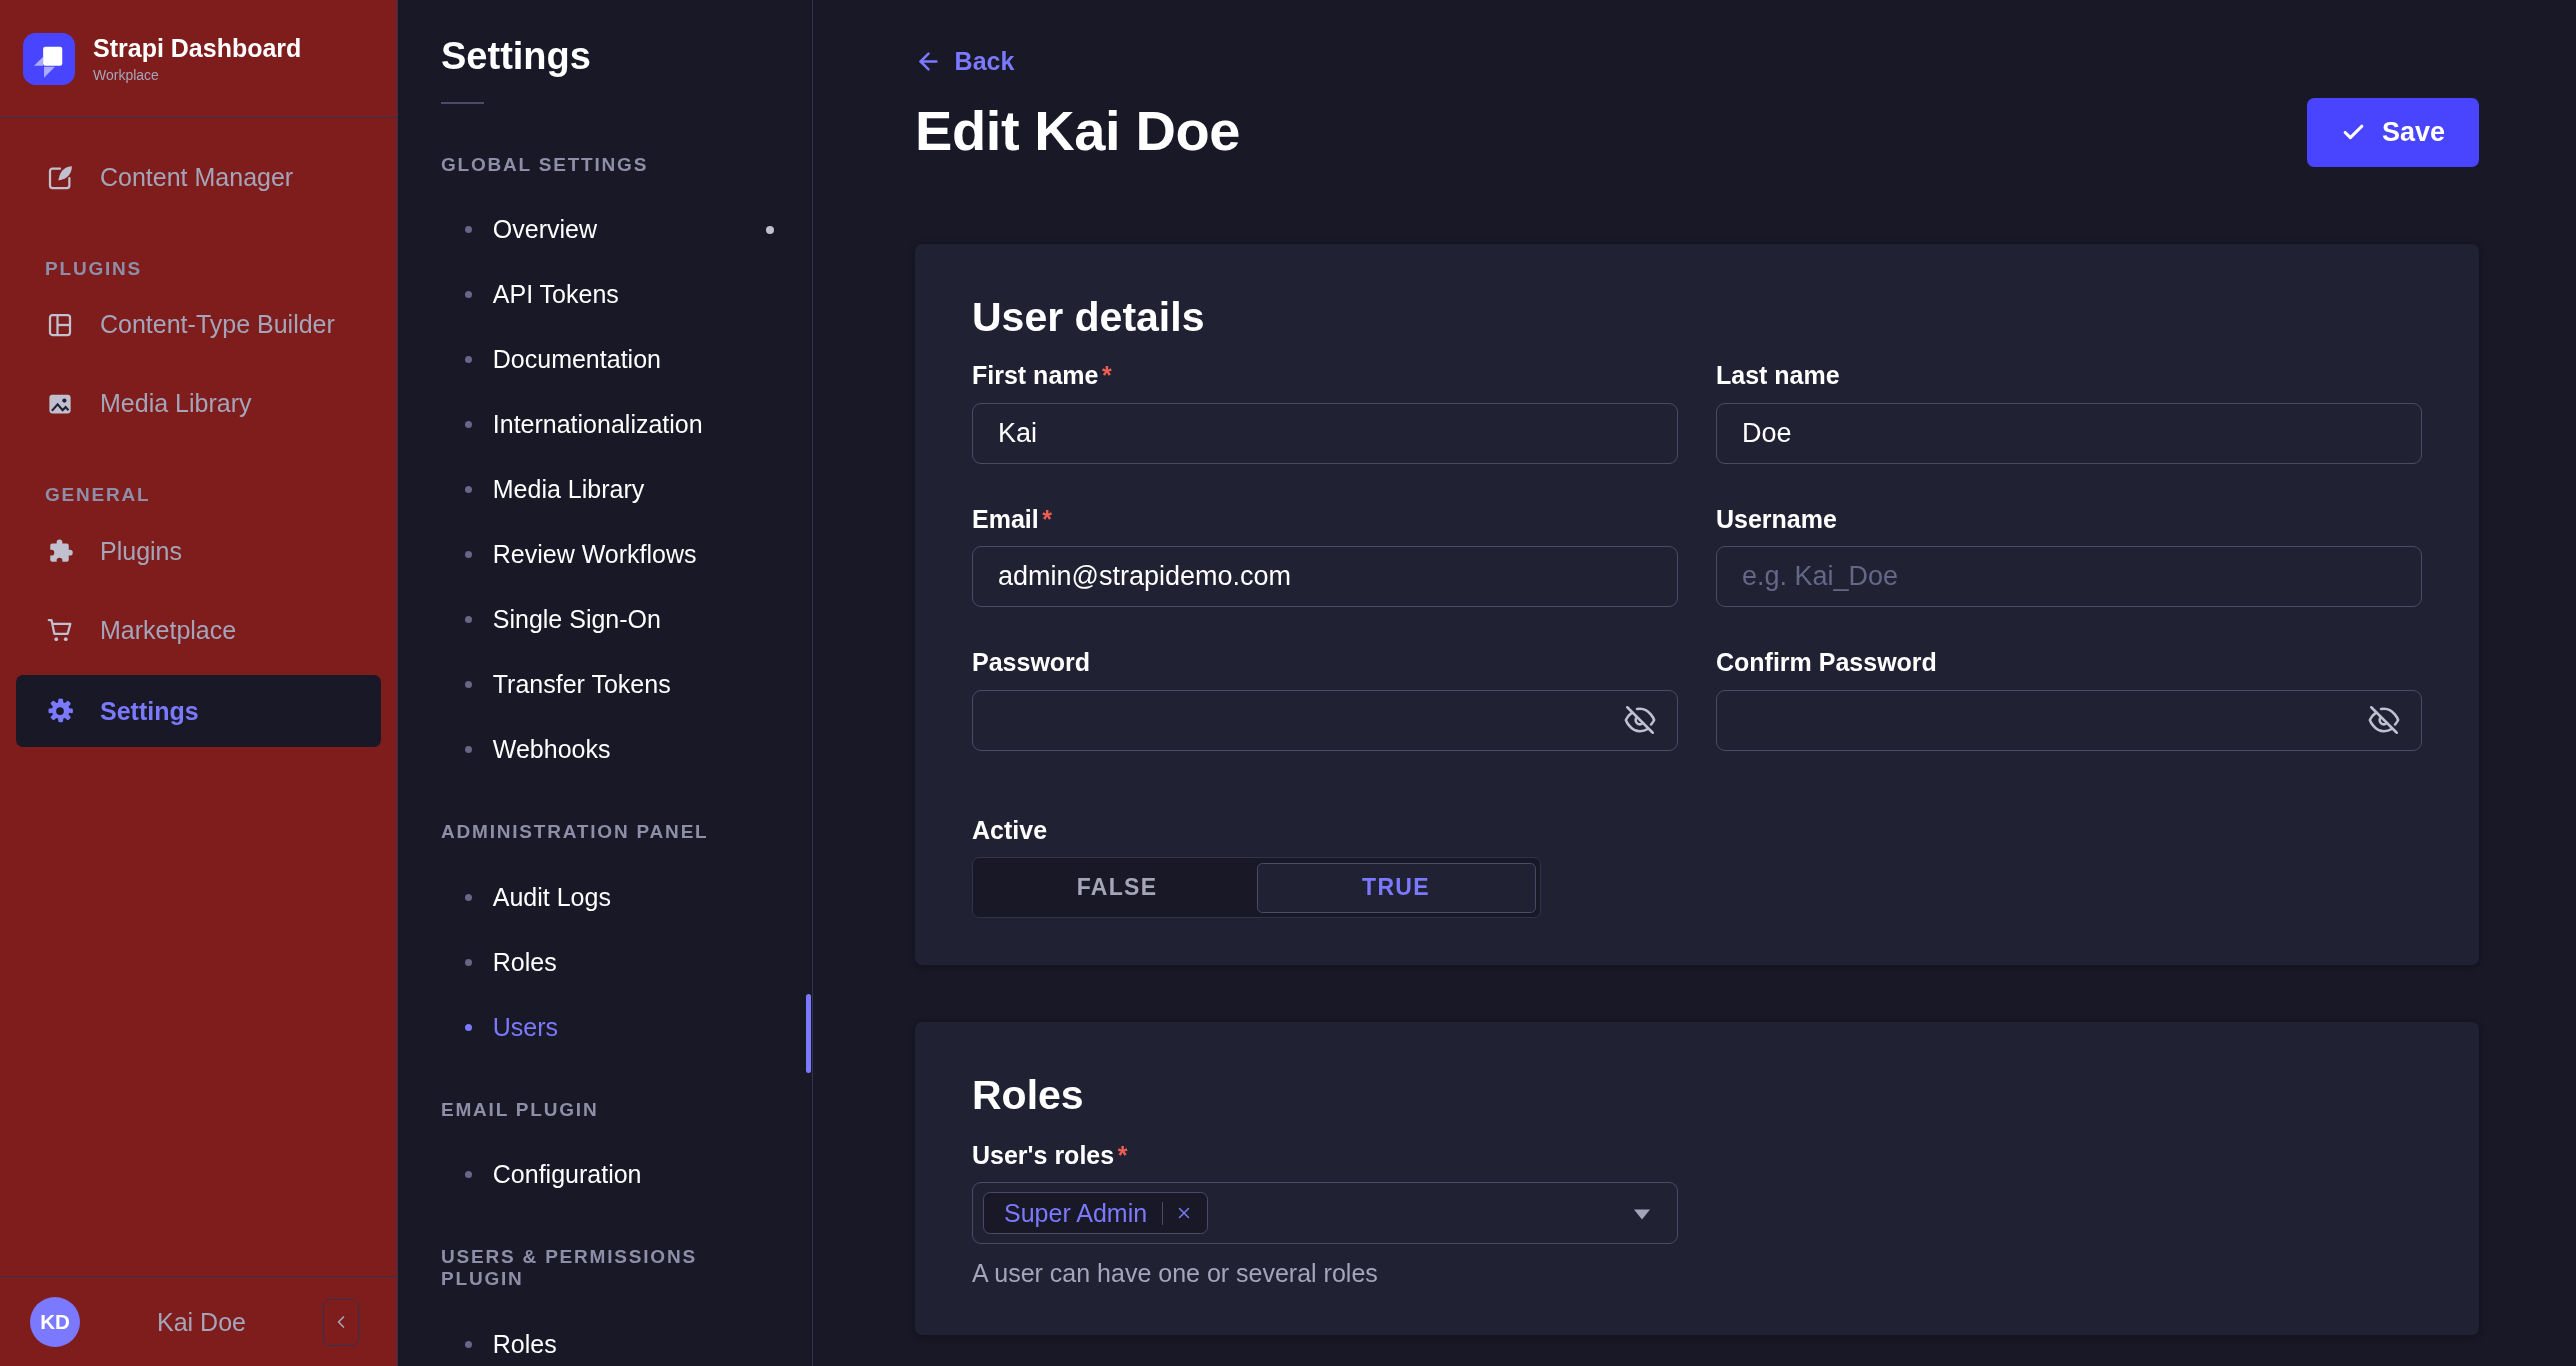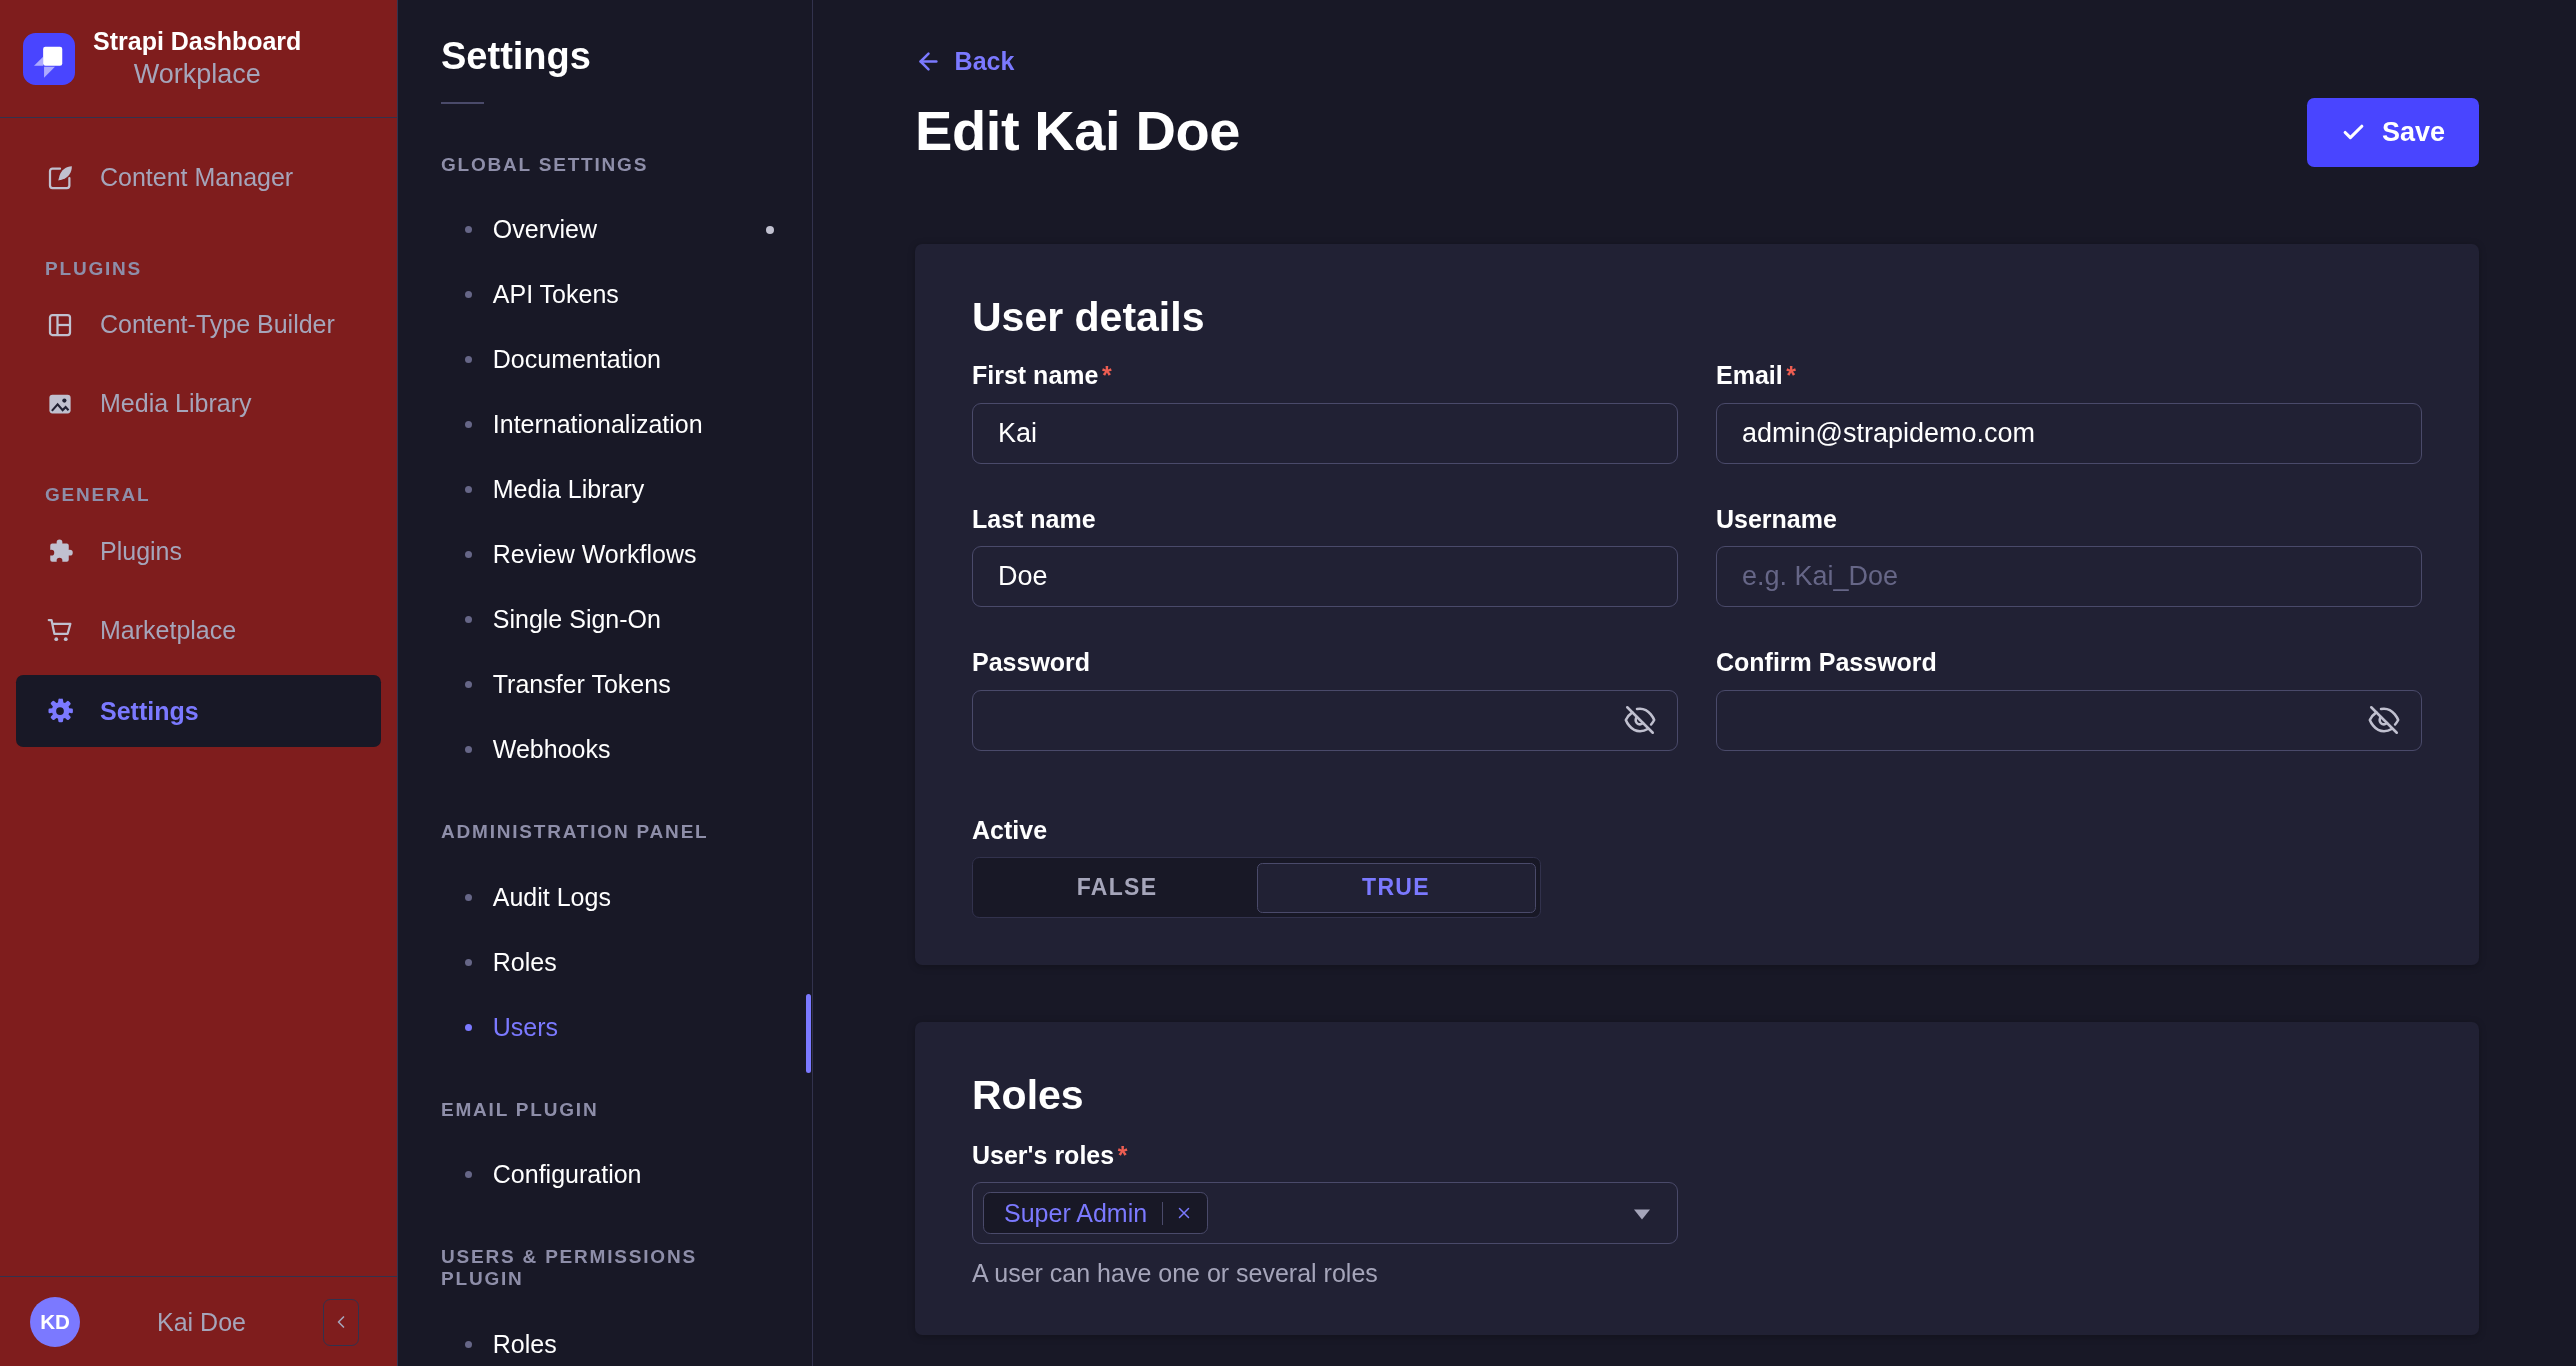--- a/index.html
+++ b/index.html
@@ -21,21 +21,21 @@
   .brand {
     height:118px; flex:0 0 118px; display:flex; align-items:center; gap:18px;
     padding:0 21.5px 0 23px; border-bottom:0.9px solid #32324d;
   }
   .brand-logo {
     width:52px; height:52px; border-radius:12.6px; background:#4945ff;
     display:flex; align-items:center; justify-content:center; flex:0 0 52px;
   }
   .brand-text { display:flex; flex-direction:column; gap:3.6px; }
   .brand-title { font-size:25px; font-weight:700; color:#fff; }
-  .brand-sub { font-size:27px; color:#a5a5ba;text-align:center; }
+  .brand-sub { font-size:14px; color:#a5a5ba; }
 
   .nav1 { padding-top:20px; display:flex; flex-direction:column; }
   .nav1-section {
     padding-left:45px; margin:41px 0 5.4px;
     font-size:19px; font-weight:700; letter-spacing:1.8px; color:#8e8ea9;
   }
   .nav1-item {
     height:79px; display:flex; align-items:center; gap:25px;
     padding-left:45px; font-size:25px; color:#a5a5ba; cursor:pointer;
     text-decoration:none;
@@ -378,27 +378,27 @@
   <section class="card">
     <h3 class="card-title">User details</h3>
 
     <div class="fields">
       <div class="field">
         <label class="field-label"><span>First name</span><span class="req">*</span></label>
         <input class="tf" type="text" value="Kai" style="">
       </div>
 
       <div class="field">
+        <label class="field-label"><span>Last name</span></label>
+        <input class="tf" type="text" value="Doe" style="">
+      </div>
+
+      <div class="field">
         <label class="field-label"><span>Email</span><span class="req">*</span></label>
         <input class="tf" type="text" value="admin@strapidemo.com" style="">
-      </div>
-
-      <div class="field">
-        <label class="field-label"><span>Last name</span></label>
-        <input class="tf" type="text" value="Doe" style="">
       </div>
 
       <div class="field">
         <label class="field-label"><span>Username</span></label>
         <input class="tf" type="text" placeholder="e.g. Kai_Doe" style="">
       </div>
 
       <div class="field">
         <label class="field-label"><span>Password</span></label>
         <div class="input-wrap">

